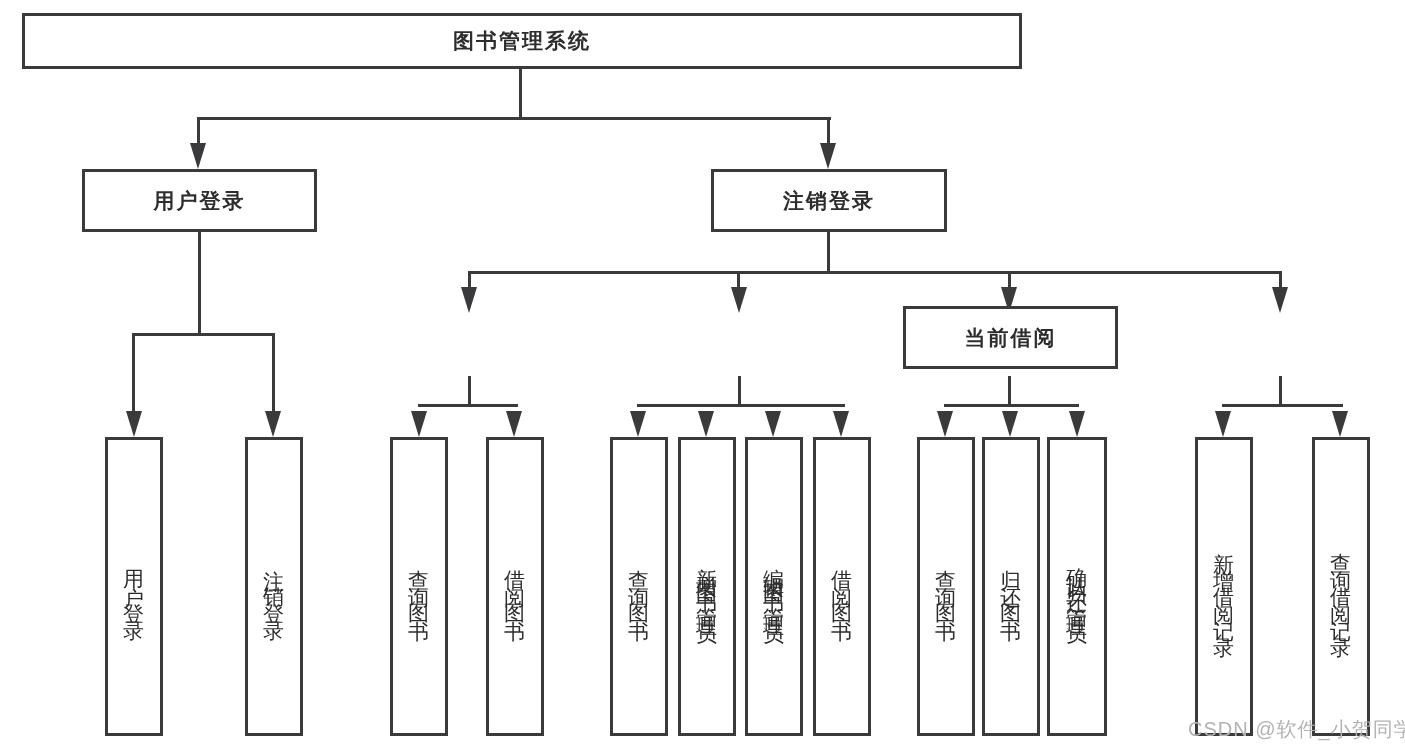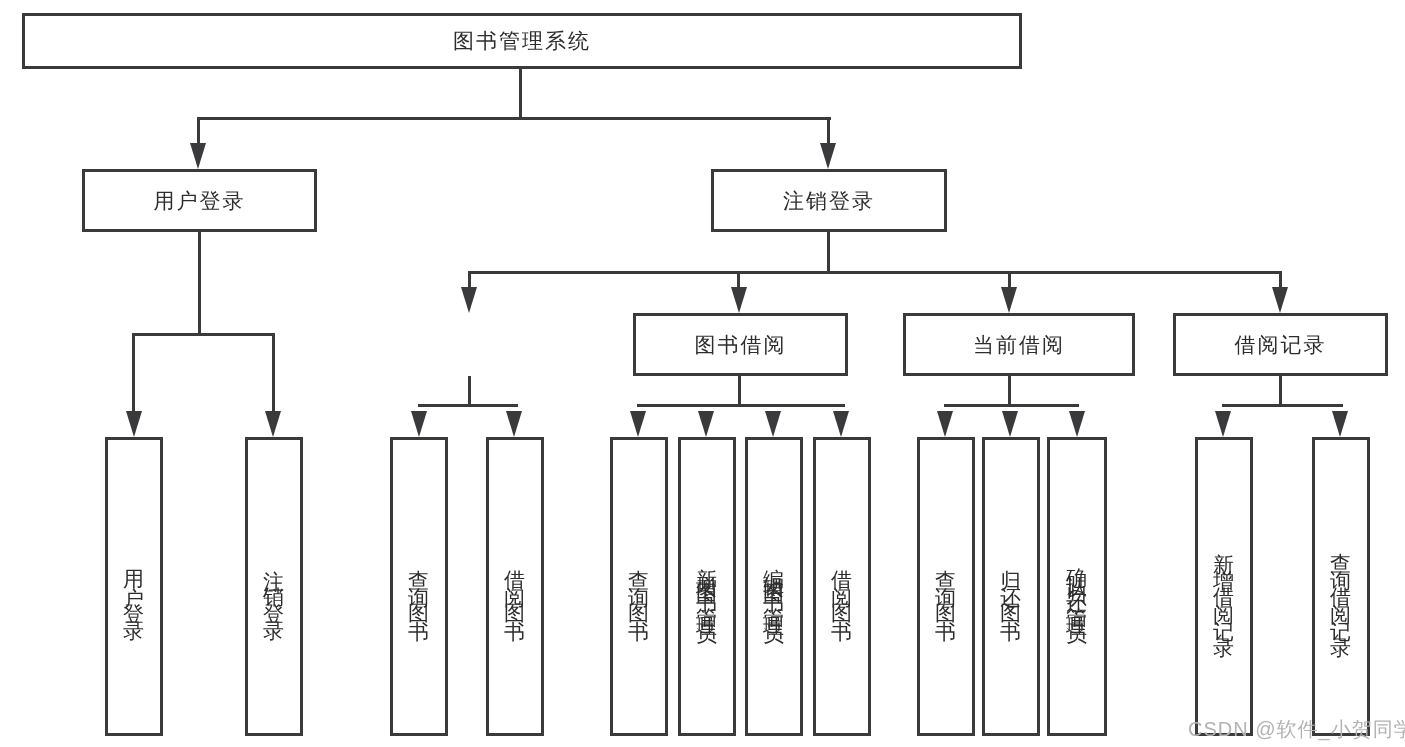--- a/index.html
+++ b/index.html
@@ -8,21 +8,21 @@
     font-family:"Liberation Sans","DejaVu Sans",sans-serif;
     color:var(--text,#2d2d2d);
   }
   .canvas{position:relative;width:1405px;height:747px;background:var(--bg,#ffffff);overflow:hidden;}
 
   
   .box{
     position:absolute;box-sizing:border-box;
     border:3px solid var(--line,#3a3a3c);background:#ffffff;
     display:flex;align-items:center;justify-content:center;
-    font-size:21px;letter-spacing:2px;color:var(--text,#2d2d2d);
+    font-size:21px;letter-spacing:2px;color:var(--text,#2d2d2d);font-weight:bold;
   }
   
   .vbox{
     position:absolute;box-sizing:border-box;
     border:3px solid var(--line,#3a3a3c);background:#ffffff;
     display:flex;align-items:center;justify-content:center;
     top:437px;width:58px;height:299px;
     font-size:21px;color:var(--text,#2d2d2d);
   }
   .vbox span{
@@ -81,28 +81,22 @@
   <div class="hl" style="left:468px;top:271px;width:814px"></div>
   <div class="vl" style="left:468px;top:271px;height:18px"></div>
   <div class="vl" style="left:737px;top:271px;height:18px"></div>
   <div class="vl" style="left:1008px;top:271px;height:18px"></div>
   <div class="vl" style="left:1279px;top:271px;height:18px"></div>
   <div class="ar" style="left:461px;top:287px"></div>
   <div class="ar" style="left:731px;top:287px"></div>
   <div class="ar" style="left:1001px;top:287px"></div>
   <div class="ar" style="left:1272px;top:287px"></div>
 
-  <div class="box" style="left:633px;top:313px;width:215px;height:63px">
-    <span>图书借阅</span>
-  </div>
-  <div class="box" style="left:903px;top:313px;width:232px;height:63px">
+  <div class="box" style="left:903px;top:306px;width:215px;height:63px">
     <span>当前借阅</span>
-  </div>
-  <div class="box" style="left:1173px;top:313px;width:215px;height:63px">
-    <span>借阅记录</span>
   </div>
 
   <div class="vl" style="left:468px;top:376px;height:31px"></div>
   <div class="hl" style="left:418px;top:404px;width:100px"></div>
   <div class="ar" style="left:411px;top:411px"></div>
   <div class="ar" style="left:506px;top:411px"></div>
 
   <div class="vl" style="left:738px;top:376px;height:31px"></div>
   <div class="hl" style="left:637px;top:404px;width:208px"></div>
   <div class="ar" style="left:630px;top:411px"></div>

